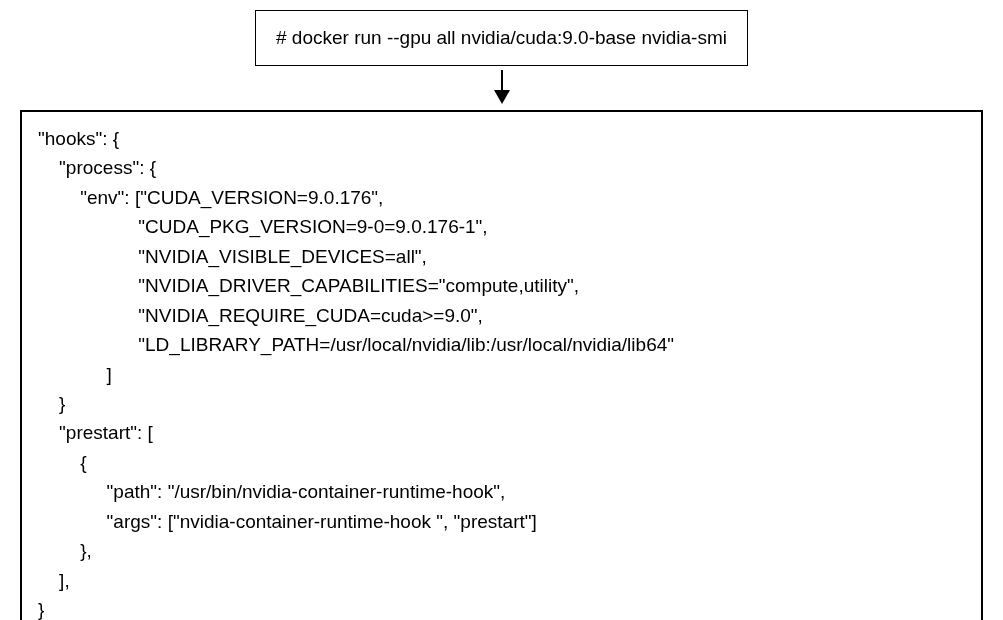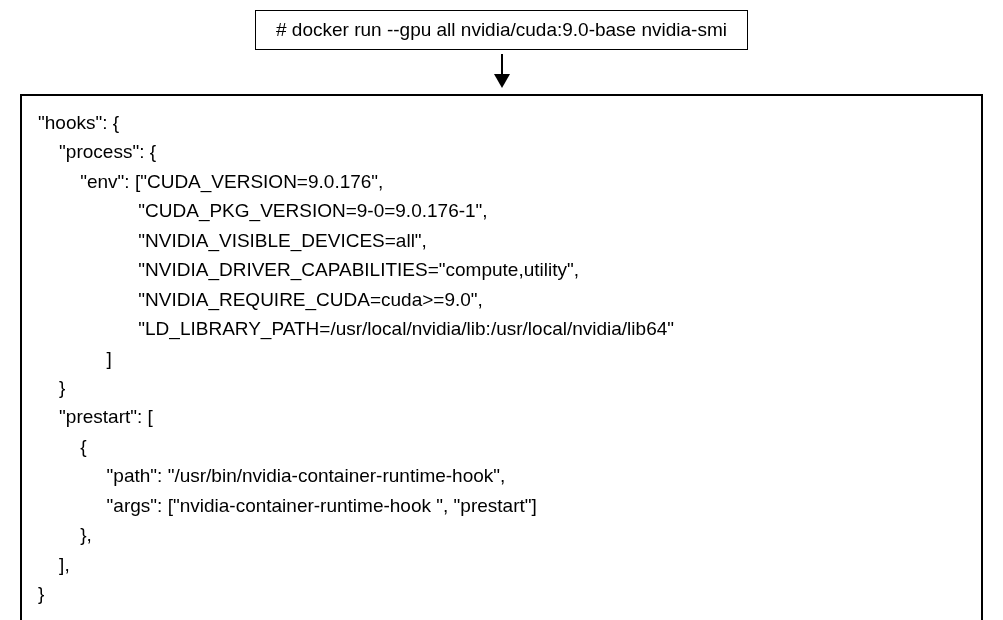--- a/index.html
+++ b/index.html
@@ -10,21 +10,21 @@
     body {
       font-family: "Segoe UI", Arial, sans-serif;
       background: #ffffff;
       width: 1003px;
       height: 620px;
       position: relative;
       padding: 10px 20px;
     }
     .command-box {
       border: 1.5px solid #000;
-      padding: 8px 20px;
+      padding: 16px 20px;
       margin: 0 auto;
       width: fit-content;
       font-size: 19px;
       background: #fff;
     }
     .arrow-container {
       display: flex;
       justify-content: center;
       margin: 4px 0 6px 0;
     }

